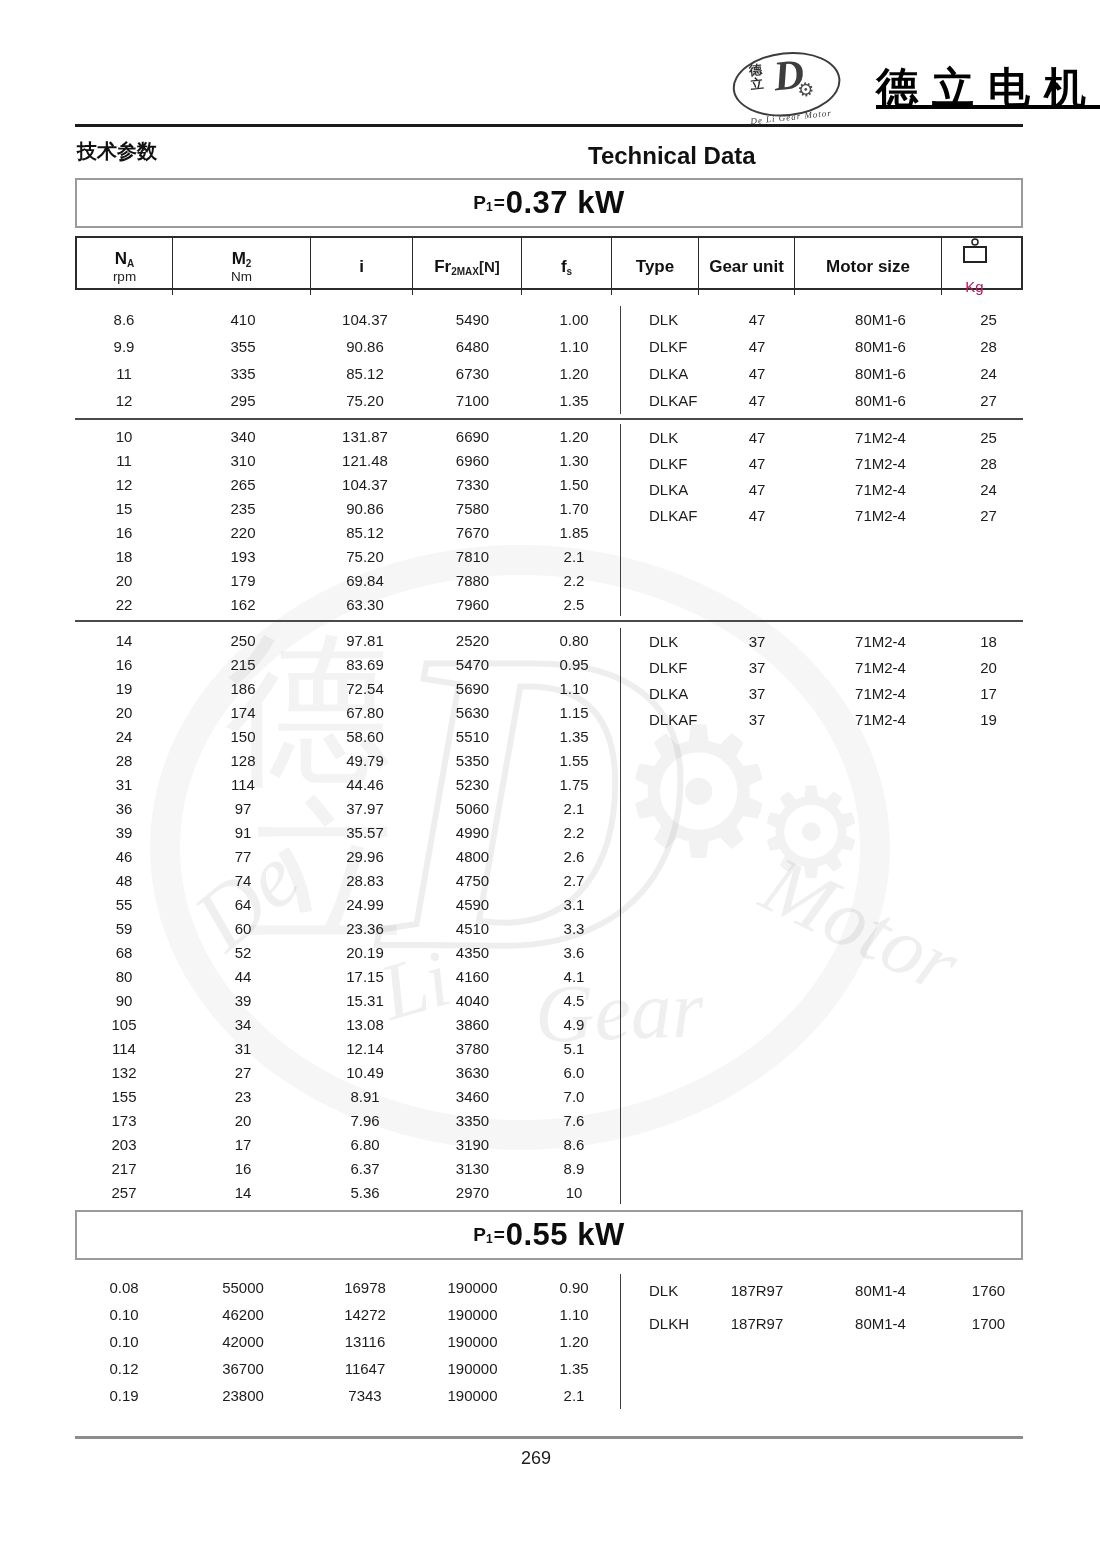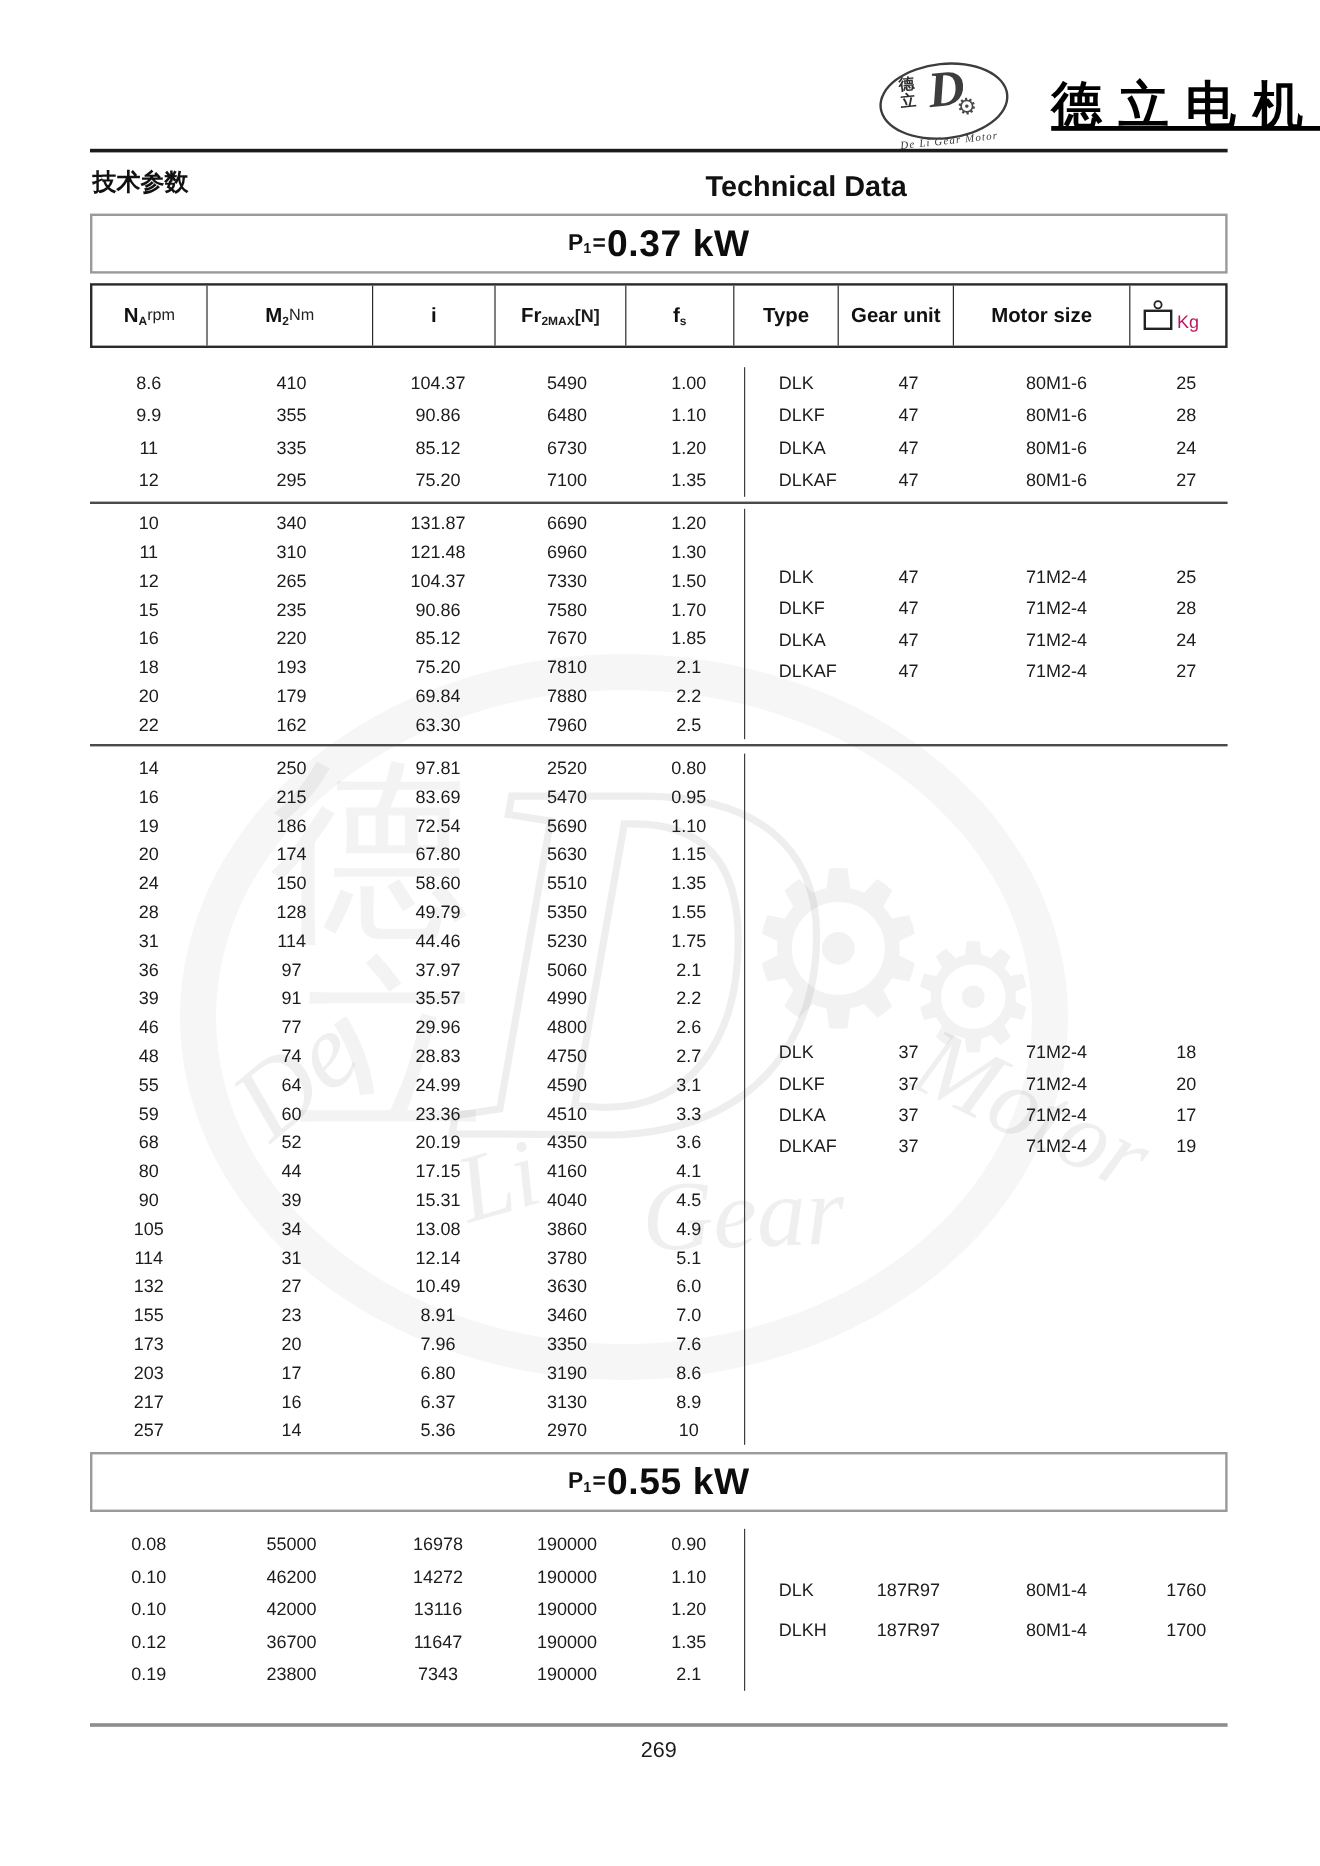--- a/index.html
+++ b/index.html
@@ -35,45 +35,45 @@
   
   .tables{position:absolute;left:75px;top:178px;width:948px;z-index:1;}
   .power-box{box-sizing:border-box;height:50px;border:2px solid #9a9a9a;display:flex;align-items:center;justify-content:center;background:transparent;}
   .power-box.first{margin-bottom:8px;}
   .p-pre{font-size:19px;font-weight:bold;color:#111;}
   .p-sub{font-size:12px;font-weight:bold;color:#111;position:relative;top:4px;}
   .p-eq{font-size:19px;font-weight:bold;color:#111;margin:0 1px 0 1px;}
   .p-val{font-size:31px;font-weight:bold;color:#0d0d0d;letter-spacing:0.5px;}
 
   .col-header{box-sizing:border-box;display:grid;grid-template-columns:96px 138px 102px 109px 90px 87px 96px 147px 65px;border:2px solid #2b2b2b;height:54px;}
-  .hcell{border-right:1.5px solid #2b2b2b;display:flex;align-items:center;justify-content:center;line-height:1.15;}
+  .hcell{border-right:1.5px solid #2b2b2b;display:flex;flex-direction:column;align-items:center;justify-content:center;line-height:1.15;}
   .hcell:last-child{border-right:none;}
   .h-main{font-size:17px;font-weight:bold;color:#111;}
   .h-sub{font-size:10px;font-weight:bold;position:relative;top:3px;}
   .h-suffix{font-size:15px;font-weight:bold;}
   .h-unit{font-size:13.5px;font-weight:normal;color:#222;}
   .kg-cell{gap:1px;}
   .kg-text{font-size:15px;color:#be185d;margin-top:12px;}
 
   .block{display:flex;box-sizing:border-box;}
   .block.sep{border-top:2px solid #4a4a4a;}
   .s0-b0{padding:16px 0 4px 0;--rh:27px;--th:27px;}
   .s0-b1{padding:4px 0 4px 0;--rh:24px;--th:26px;}
   .s0-b2{padding:6px 0 6px 0;--rh:24px;--th:26px;}
   .s1-b0{padding:14px 0 10px 0;--rh:27px;--th:33px;}
   .left-part{width:545px;}
   .drow{display:grid;grid-template-columns:98px 140px 104px 111px 92px;height:var(--rh);align-items:center;}
   .c{text-align:center;font-size:15px;color:#1c1c1c;}
-  .right-part{width:403px;border-left:1.5px solid #3d3d3d;display:flex;flex-direction:column;justify-content:center;}
+  .right-part{width:403px;border-left:1.5px solid #3d3d3d;display:flex;flex-direction:column;justify-content:flex-start;}
   .trow{display:grid;grid-template-columns:87px 98px 149px 67px;height:var(--th);align-items:center;}
   .t{text-align:center;font-size:15px;color:#1c1c1c;}
   .t.t0{text-align:left;padding-left:28px;}
 
   .footer-rule{position:absolute;left:75px;top:1436px;width:948px;height:3px;background:#8d8d8d;z-index:2;}
-  .page-number{position:absolute;left:75px;top:1448px;width:948px;text-align:center;font-size:18px;color:#1c1c1c;z-index:2;}
+  .page-number{position:absolute;left:62px;top:1448px;width:948px;text-align:center;font-size:18px;color:#1c1c1c;z-index:2;}
 </style>
 </head>
 <body>
 
 <div class="page">
 
   <div class="wm">
     <div class="wm-ellipse"></div>
     <svg class="wm-d" viewBox="0 0 480 500">
       <text x="20" y="400" font-family="Liberation Serif, serif" font-style="italic" font-weight="bold" font-size="430" fill="none" stroke="rgba(90,90,90,0.10)" stroke-width="6">D</text>

